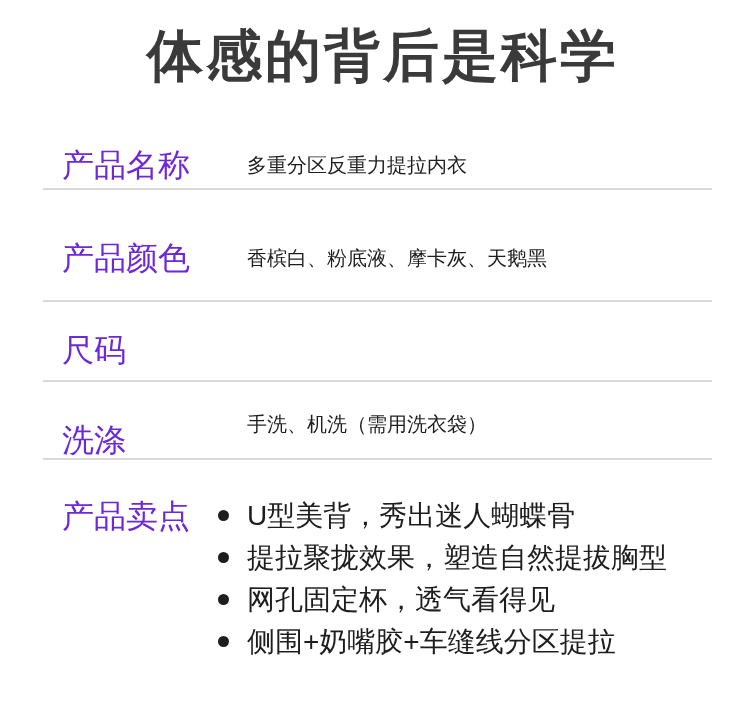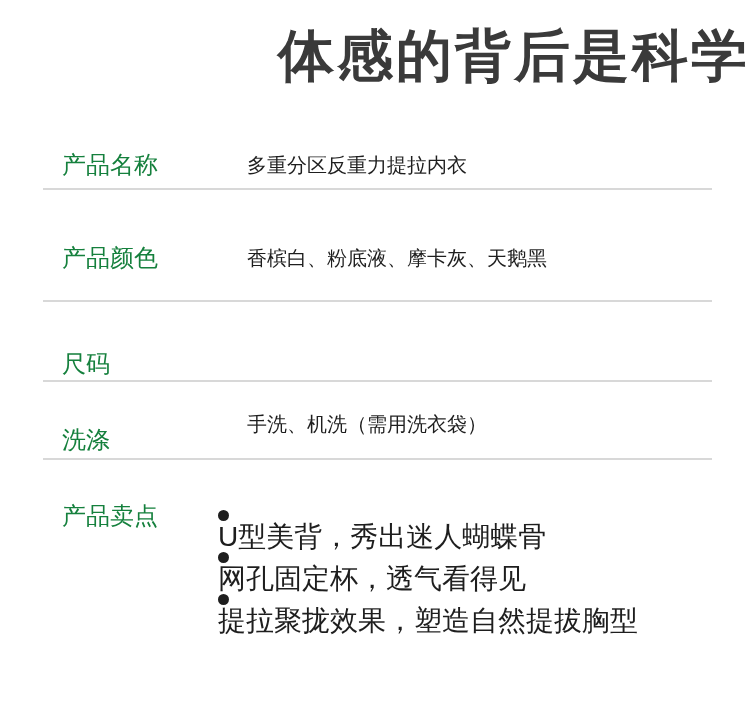--- a/index.html
+++ b/index.html
@@ -9,35 +9,35 @@
     width: 750px;
     height: 701px;
     background: #ffffff;
     overflow: hidden;
   }
   .title {
     position: absolute;
     top: 20px;
     left: 0;
     right: 0;
-    text-align: right;
+    text-align: center;
     font-size: 56px;
     line-height: 72px;
     font-weight: 700;
     color: #3a3a3a;
     letter-spacing: 3px;
     white-space: nowrap;
     margin-left: 16px;
   }
   .spec-label {
     position: absolute;
     left: 62px;
-    font-size: 24px;
+    font-size: 32px;
     line-height: 32px;
-    color: #15803d;
+    color: #6d28d9;
     white-space: nowrap;
   }
   .spec-value {
     position: absolute;
     left: 247px;
     font-size: 20px;
     line-height: 32px;
     color: #1e1e1e;
     white-space: nowrap;
   }
@@ -51,21 +51,20 @@
   .bullet-list {
     position: absolute;
     left: 218px;
     top: 500px;
   }
   .bullet-item {
     display: flex;
     align-items: flex-start;
     margin-bottom: 10px;
     height: 32px;
-    flex-direction: column;
   }
   .bullet-dot {
     flex: 0 0 auto;
     width: 11px;
     height: 11px;
     margin: 10px 18px 0 0;
     border-radius: 50%;
     background: #1e1e1e;
   }
   .bullet-text {
@@ -83,36 +82,40 @@
   <div class="title">体感的背后是科学</div>
 
   <div class="spec-label" style="top:149px">产品名称</div>
   <div class="spec-value" style="top:149px">多重分区反重力提拉内衣</div>
   <div class="divider" style="top:188px"></div>
 
   <div class="spec-label" style="top:242px">产品颜色</div>
   <div class="spec-value" style="top:242px">香槟白、粉底液、摩卡灰、天鹅黑</div>
   <div class="divider" style="top:300px"></div>
 
-  <div class="spec-label" style="top:348px">尺码</div>
+  <div class="spec-label" style="top:334px">尺码</div>
   <div class="divider" style="top:380px"></div>
 
   <div class="spec-label" style="top:424px">洗涤</div>
   <div class="spec-value" style="top:408px">手洗、机洗（需用洗衣袋）</div>
   <div class="divider" style="top:458px"></div>
 
   <div class="spec-label" style="top:500px">产品卖点</div>
   <div class="bullet-list">
     <div class="bullet-item">
       <span class="bullet-dot"></span>
       <span class="bullet-text">U型美背，秀出迷人蝴蝶骨</span>
     </div>
     <div class="bullet-item">
       <span class="bullet-dot"></span>
+      <span class="bullet-text">提拉聚拢效果，塑造自然提拔胸型</span>
+    </div>
+    <div class="bullet-item">
+      <span class="bullet-dot"></span>
       <span class="bullet-text">网孔固定杯，透气看得见</span>
     </div>
     <div class="bullet-item">
       <span class="bullet-dot"></span>
-      <span class="bullet-text">提拉聚拢效果，塑造自然提拔胸型</span>
+      <span class="bullet-text">侧围+奶嘴胶+车缝线分区提拉</span>
     </div>
   </div>
 
 </div>
 
 </body></html>

